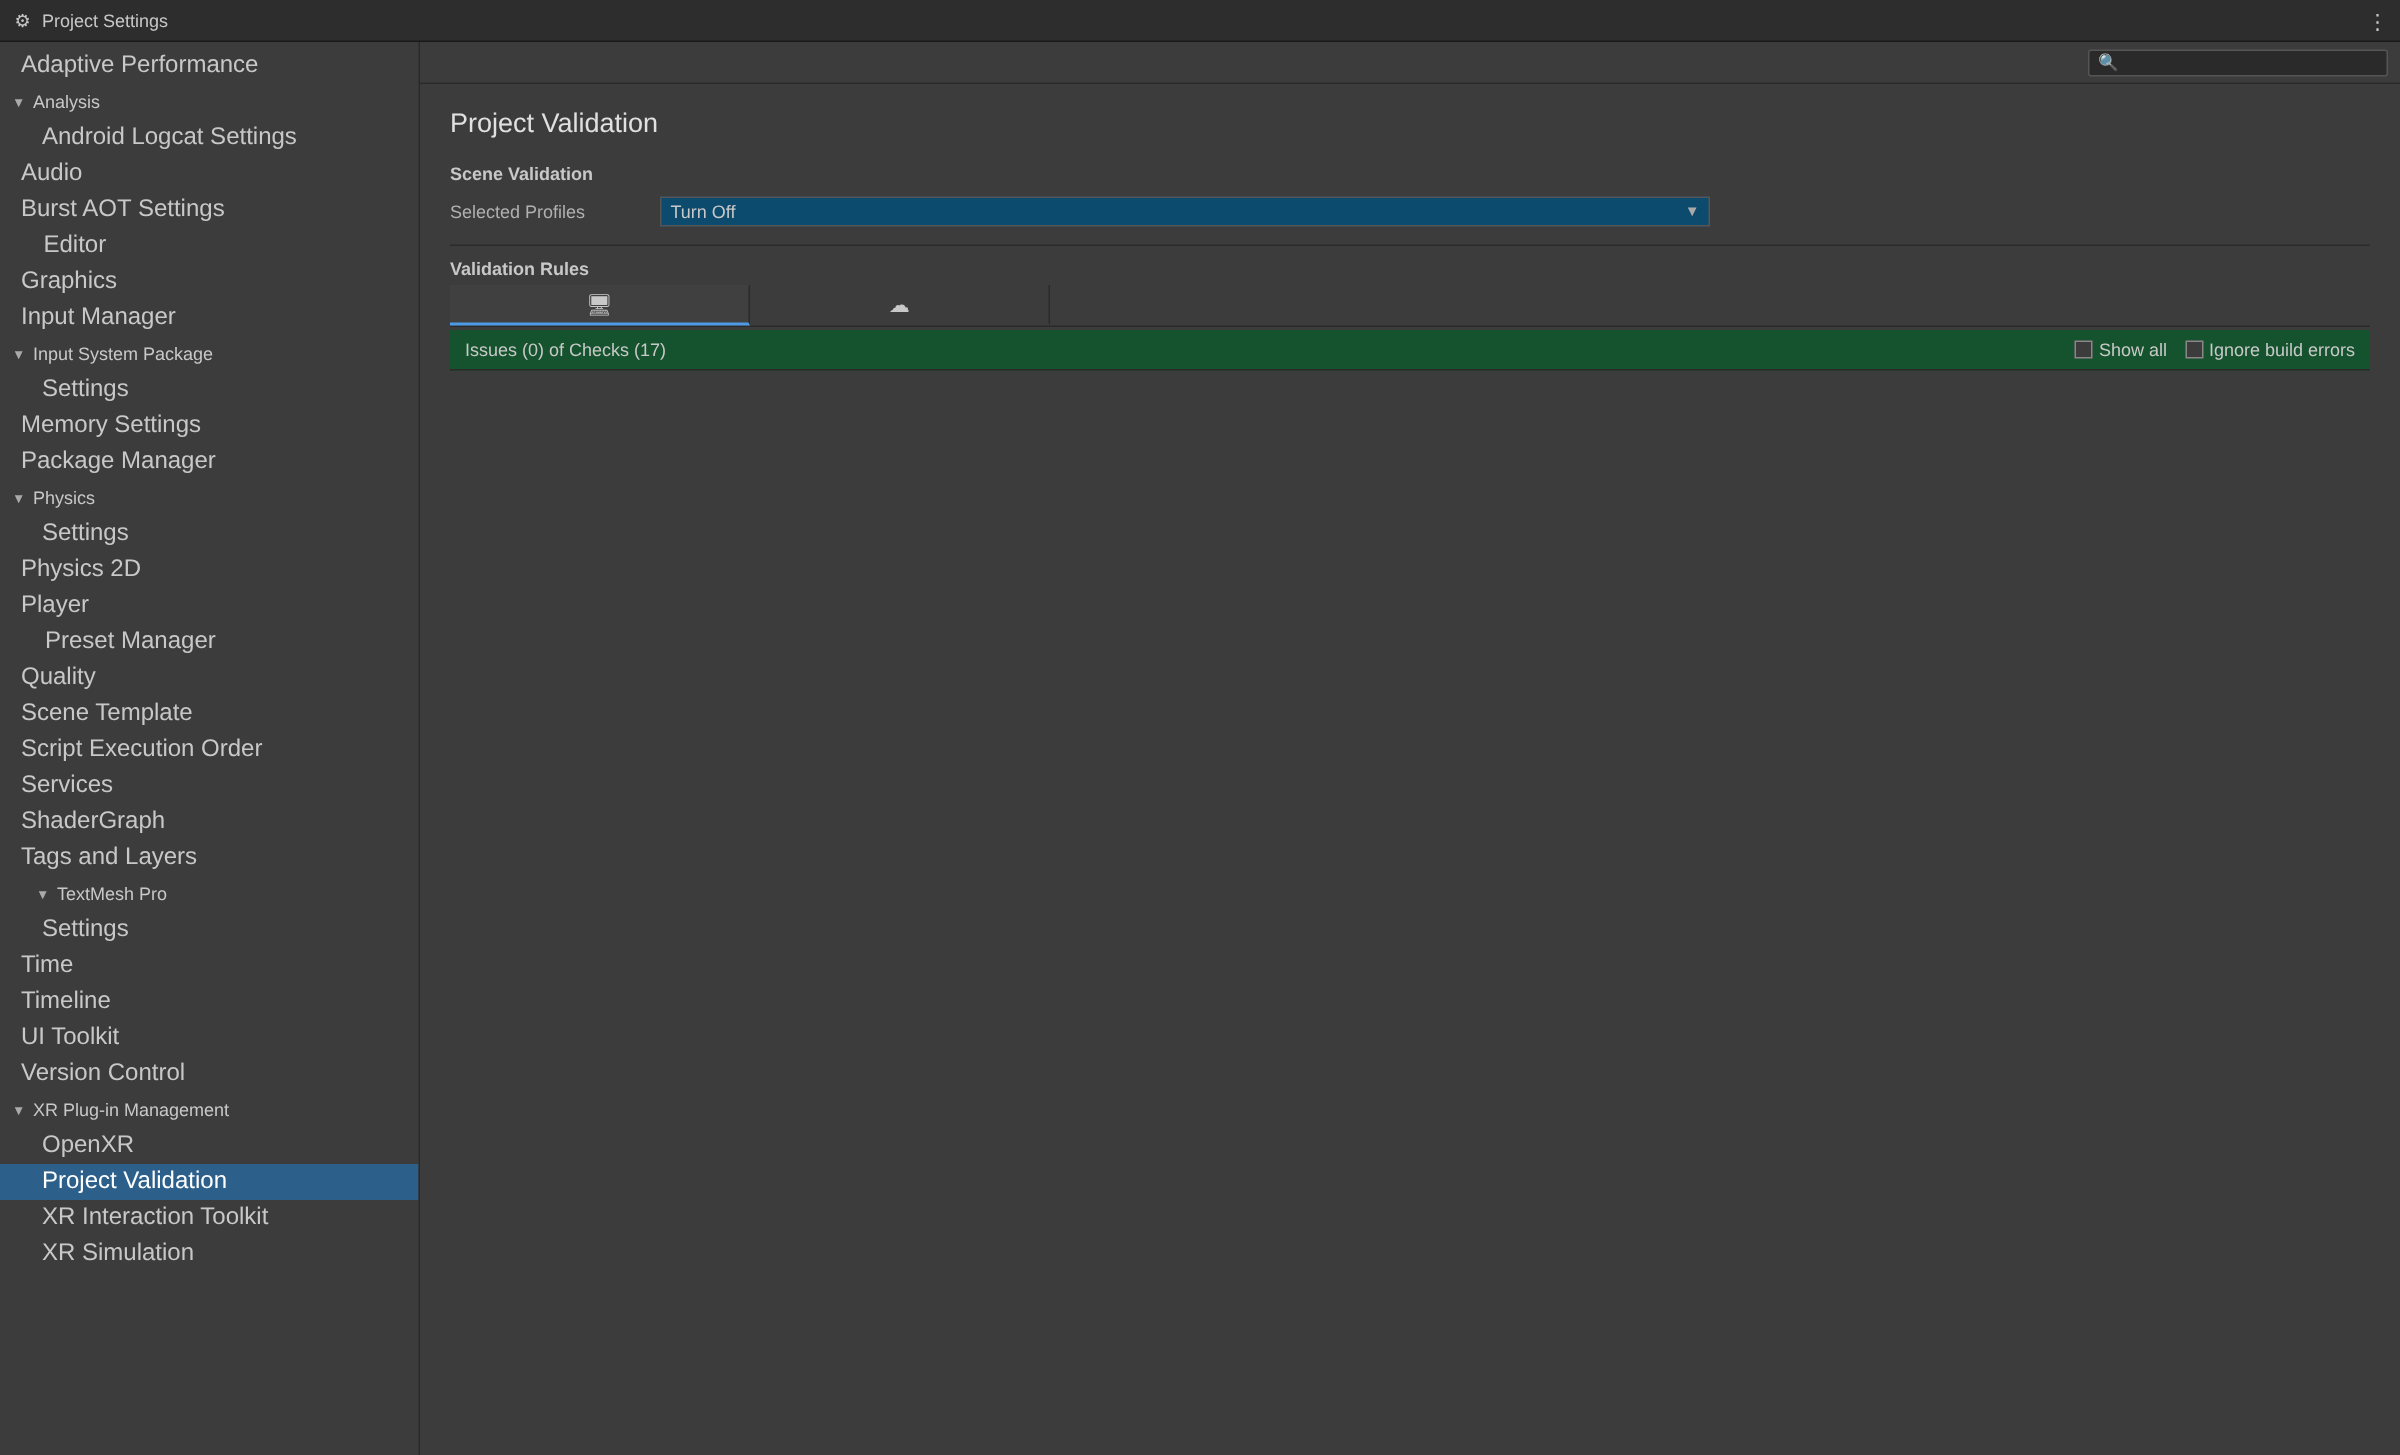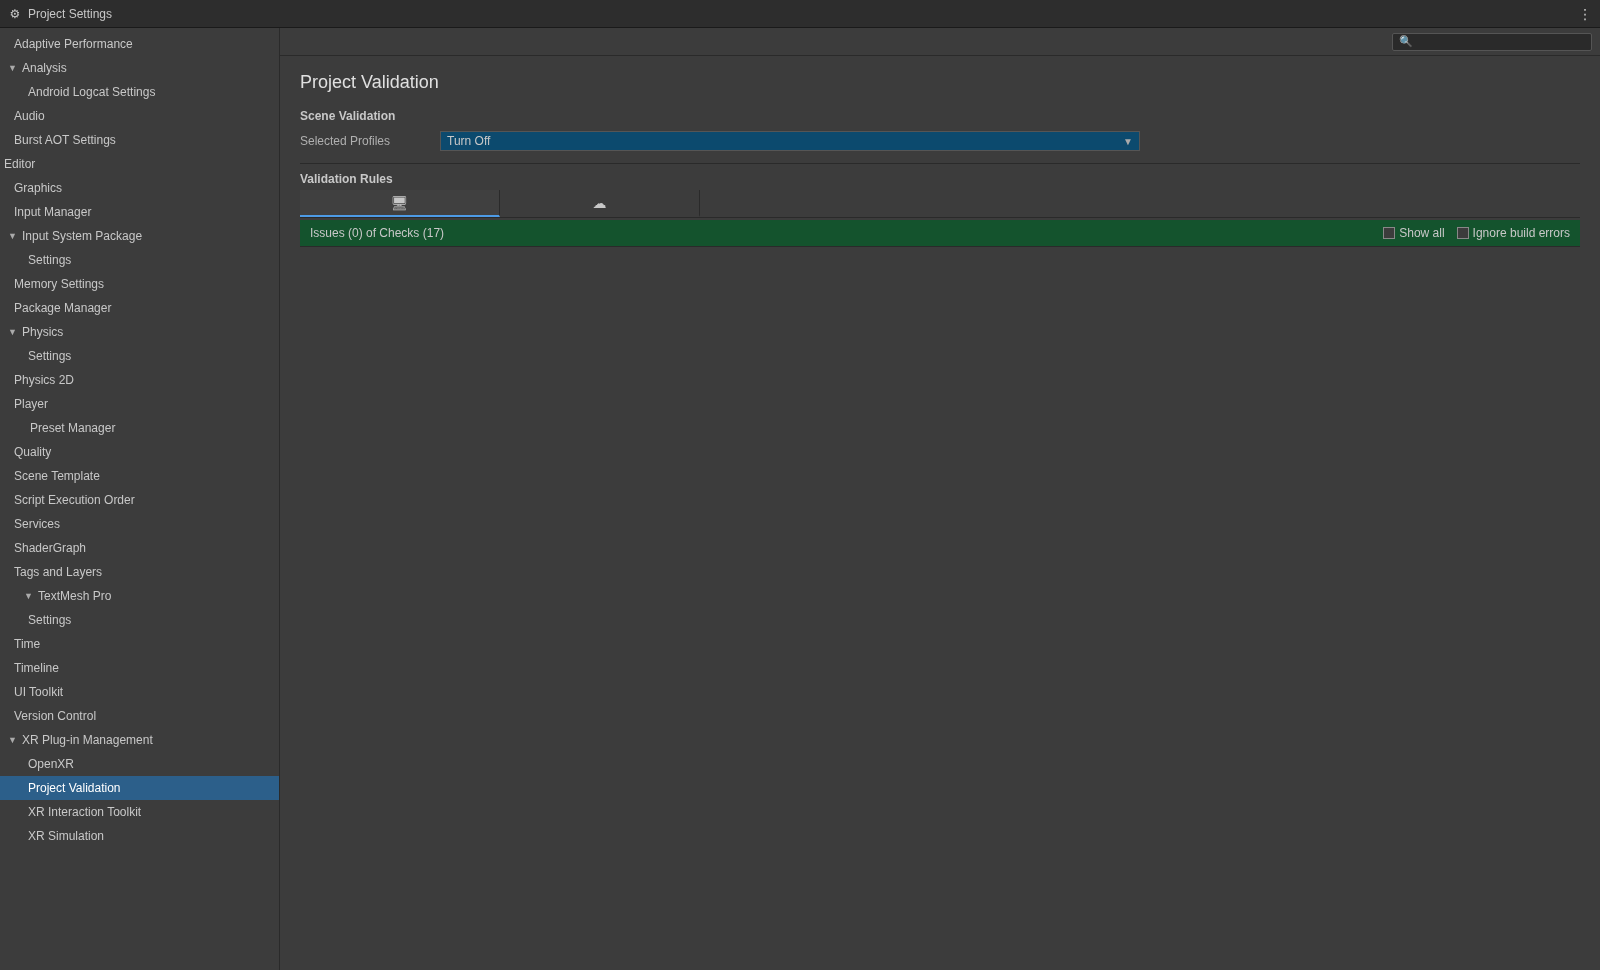--- a/index.html
+++ b/index.html
@@ -55,21 +55,21 @@
       background: #3c3c3c;
       overflow-y: auto;
       border-right: 1px solid #2a2a2a;
       padding: 4px 0;
       flex-shrink: 0;
     }
     .sidebar-item {
       padding: 3px 8px 3px 14px;
       cursor: pointer;
       color: #c8c8c8;
-      font-size: 12px;
+      font-size: 16px;
       line-height: 18px;
       display: flex;
       align-items: center;
     }
     .sidebar-item.active {
       background: #2c5f8a;
       color: #ffffff;
     }
     .sidebar-group-header {
       padding: 3px 8px 3px 8px;
@@ -272,21 +272,21 @@
 
   <div class="sidebar" id="sidebar-container">
   <div class="sidebar-item" style="padding-left: 14px;">Adaptive Performance</div>
       <div class="sidebar-group-header" style="padding-left: 8px;">
         <span class="arrow arrow-down"></span>
         <span>Analysis</span>
       </div>
       <div class="sidebar-item" style="padding-left: 28px;">Android Logcat Settings</div>
       <div class="sidebar-item" style="padding-left: 14px;">Audio</div>
       <div class="sidebar-item" style="padding-left: 14px;">Burst AOT Settings</div>
-      <div class="sidebar-item" style="padding-left: 4px;">Editor</div>
+      <div class="sidebar-item" style="padding-left: 29px;">Editor</div>
       <div class="sidebar-item" style="padding-left: 14px;">Graphics</div>
       <div class="sidebar-item" style="padding-left: 14px;">Input Manager</div>
       <div class="sidebar-group-header" style="padding-left: 8px;">
         <span class="arrow arrow-down"></span>
         <span>Input System Package</span>
       </div>
       <div class="sidebar-item" style="padding-left: 28px;">Settings</div>
       <div class="sidebar-item" style="padding-left: 14px; text-align: center;">Memory Settings</div>
       <div class="sidebar-item" style="padding-left: 14px;">Package Manager</div>
       <div class="sidebar-group-header" style="padding-left: 8px;">

